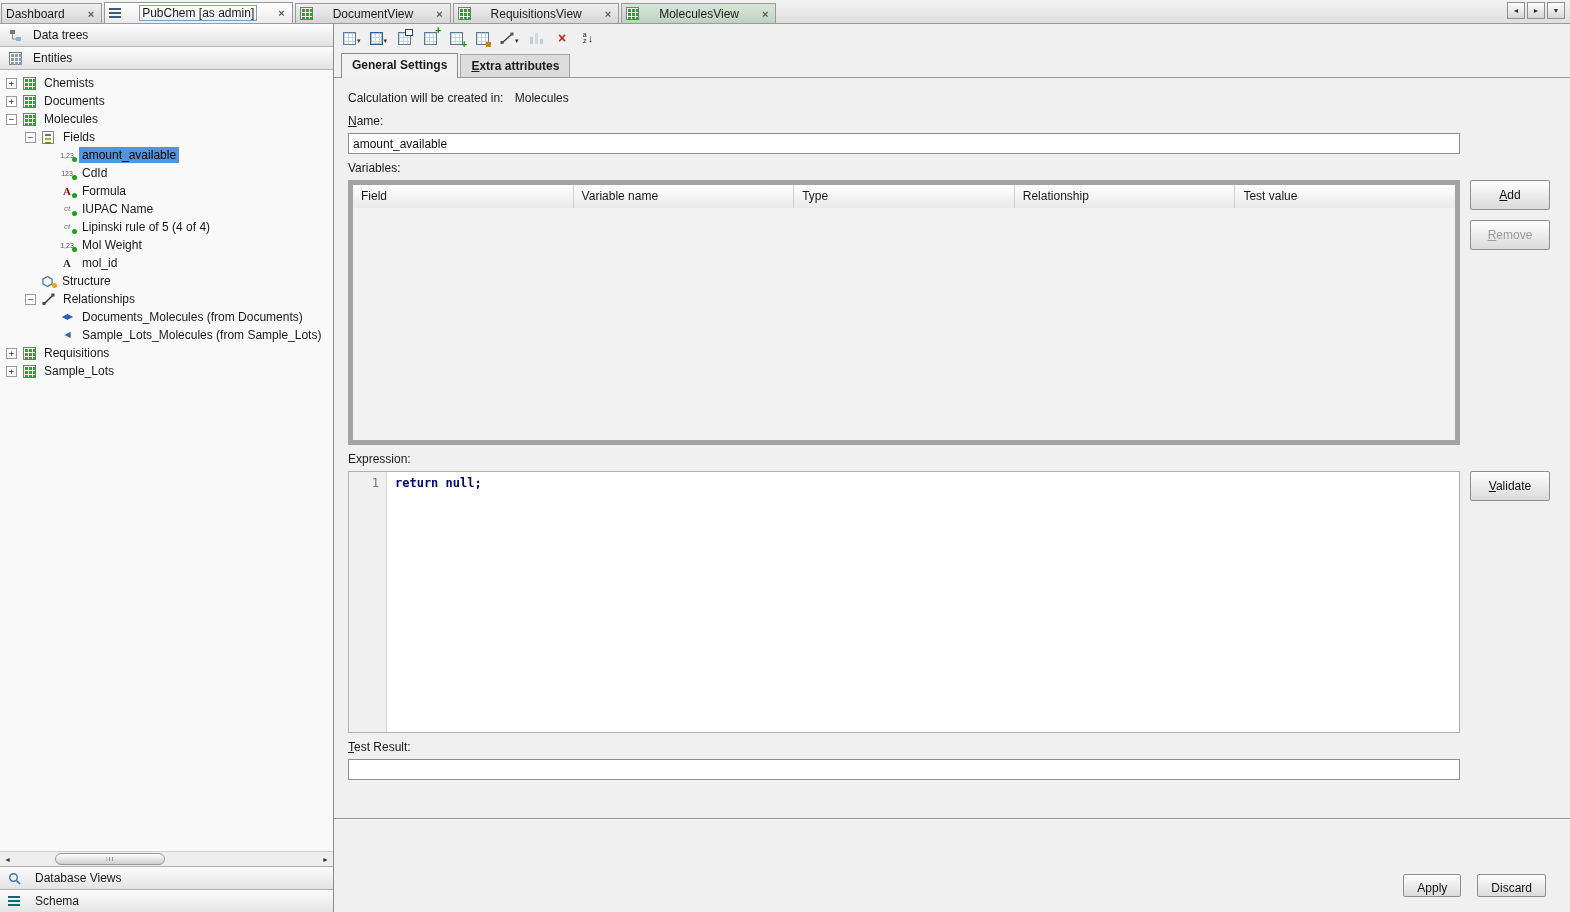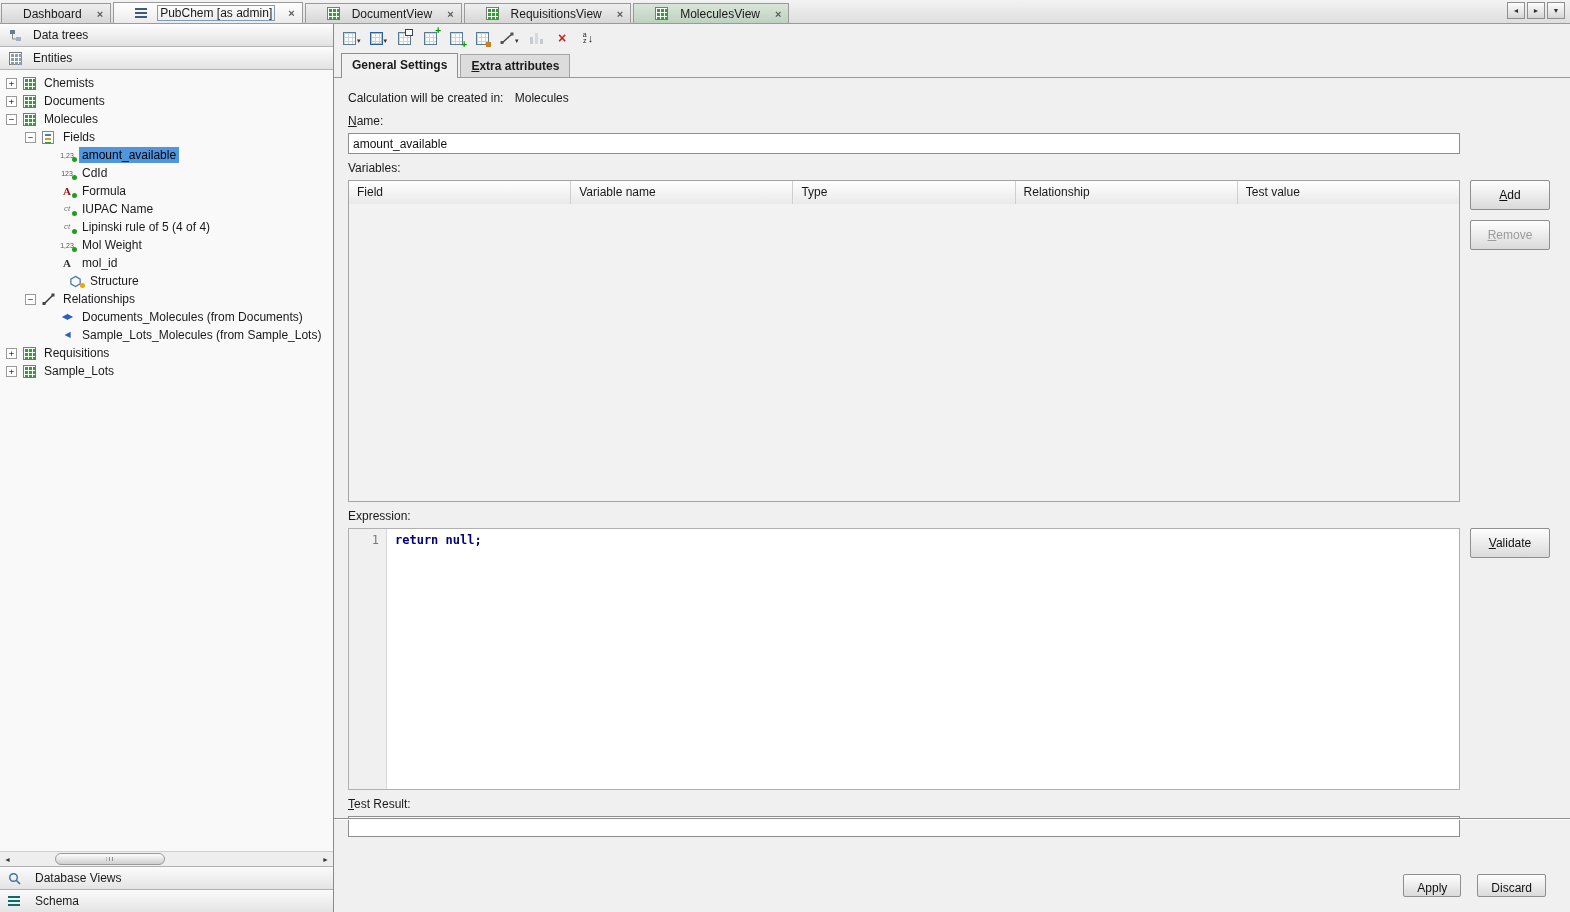--- a/index.html
+++ b/index.html
@@ -4,21 +4,21 @@
 <style>
   * { margin:0; padding:0; box-sizing:border-box; }
   html,body { width:1570px; height:912px; overflow:hidden;
     font-family:"Liberation Sans", sans-serif; font-size:12px; color:#1a1a1a; background:#f0f0f0; }
   .app { display:flex; flex-direction:column; height:100%; }
 
   
   .tabbar { height:24px; flex:none; background:linear-gradient(#f3f3f3,#dedede);
     border-bottom:1px solid #9a9a9a; display:flex; align-items:flex-end; padding:2px 3px 0 1px; }
   .tabbar-tabs { display:flex; align-items:flex-end; flex:1; }
-  .wtab { display:inline-flex; align-items:center; gap:12px; padding:2px 7px 2px 21px; height:21px;
+  .wtab { display:inline-flex; align-items:center; gap:20px; padding:2px 7px 2px 4px; height:21px;
     border:1px solid #9a9a9a; margin-right:2px; margin-bottom:-1px;
     background:linear-gradient(#efefef,#d6d6d6); white-space:nowrap; cursor:default; }
   .wtab.active { background:linear-gradient(#ffffff,#ebebeb); height:22px; }
   .wtab.active .wtab-label { border:1px solid #7f9db9; padding:0 2px; margin:-1px -2px; }
   .wtab.highlight { background:linear-gradient(#d8e6d9,#bed1bf); }
   .wtab-close { color:#5a5a5a; font-weight:bold; font-size:11px; margin-left:3px; }
   .list-icon { width:12px; height:10px; flex:none;
     background:repeating-linear-gradient(to bottom,#3d5a7a 0 2px,transparent 2px 4px); }
   .nav-btns { display:flex; gap:2px; align-items:center; padding:0 2px 4px 6px; }
   .nav-btn { width:18px; height:17px; font-size:7px; color:#333; display:flex; align-items:center;
@@ -106,21 +106,21 @@
 
   .content { flex:1; min-height:0; padding:13px 20px 0 14px; display:flex; flex-direction:column; }
   .created-line { margin-bottom:9px; }
   .created-line .val { margin-left:8px; }
   .flabel { margin:7px 0 5px; }
   .frow { display:flex; align-items:flex-start; }
   .row-main { flex:1; min-width:0; }
   .row-side { width:80px; flex:none; margin-left:10px; display:flex; flex-direction:column; gap:10px; }
   .text-input { width:100%; height:21px; border:1px solid #8f8f8f; background:#fff; padding:0 4px;
     font:12px "Liberation Sans", sans-serif; color:#111; }
-  .vars-table { height:322px; border:1px solid #a3a3a3; background:#f2f2f2; display:flex; flex-direction:column; }
+  .vars-table { height:265px; border:5px solid #a3a3a3; background:#f2f2f2; display:flex; flex-direction:column; }
   .vars-head { height:23px; flex:none; display:flex; }
   .vars-head-cell { flex:1; background:linear-gradient(#ffffff,#e9e9e9); border-right:1px solid #cfcfcf;
     padding:4px 0 0 8px; white-space:nowrap; overflow:hidden; }
   .vars-head-cell:last-child { border-right:none; }
   .vars-body { flex:1; }
   .btn { height:30px; border:1px solid #8f8f8f; border-radius:2px;
     background:linear-gradient(#fefefe,#dadada); font:12px "Liberation Sans", sans-serif;
     color:#111; padding:0 10px; cursor:default; }
   .btn.disabled { color:#9b9b9b; }
   .expr-wrap { height:262px; border:1px solid #b0b0b0; background:#fff; display:flex; }
@@ -267,21 +267,21 @@
             </span>
             <span class="tlabel">Mol Weight</span>
           </div>
           <div class="trow" style="padding-left: 44px;">
             <span class="exp-sp"></span>
             <span class="ticon">
               <span class="iA">A</span>
             </span>
             <span class="tlabel">mol_id</span>
           </div>
-          <div class="trow" style="padding-left: 52px;">
+          <div class="trow" style="padding-left: 24px;">
             <span class="exp-sp"></span>
             <span class="ticon">
               <svg width="13" height="13" viewBox="0 0 14 14">
                 <polygon points="7,1.5 12,4.5 12,9.5 7,12.5 2,9.5 2,4.5" fill="none" stroke="#4a7ab5" stroke-width="1.4"></polygon>
               </svg>
               <span class="dot orange"></span>
             </span>
             <span class="tlabel">Structure</span>
           </div>
           <div class="trow" style="padding-left: 25px;">

